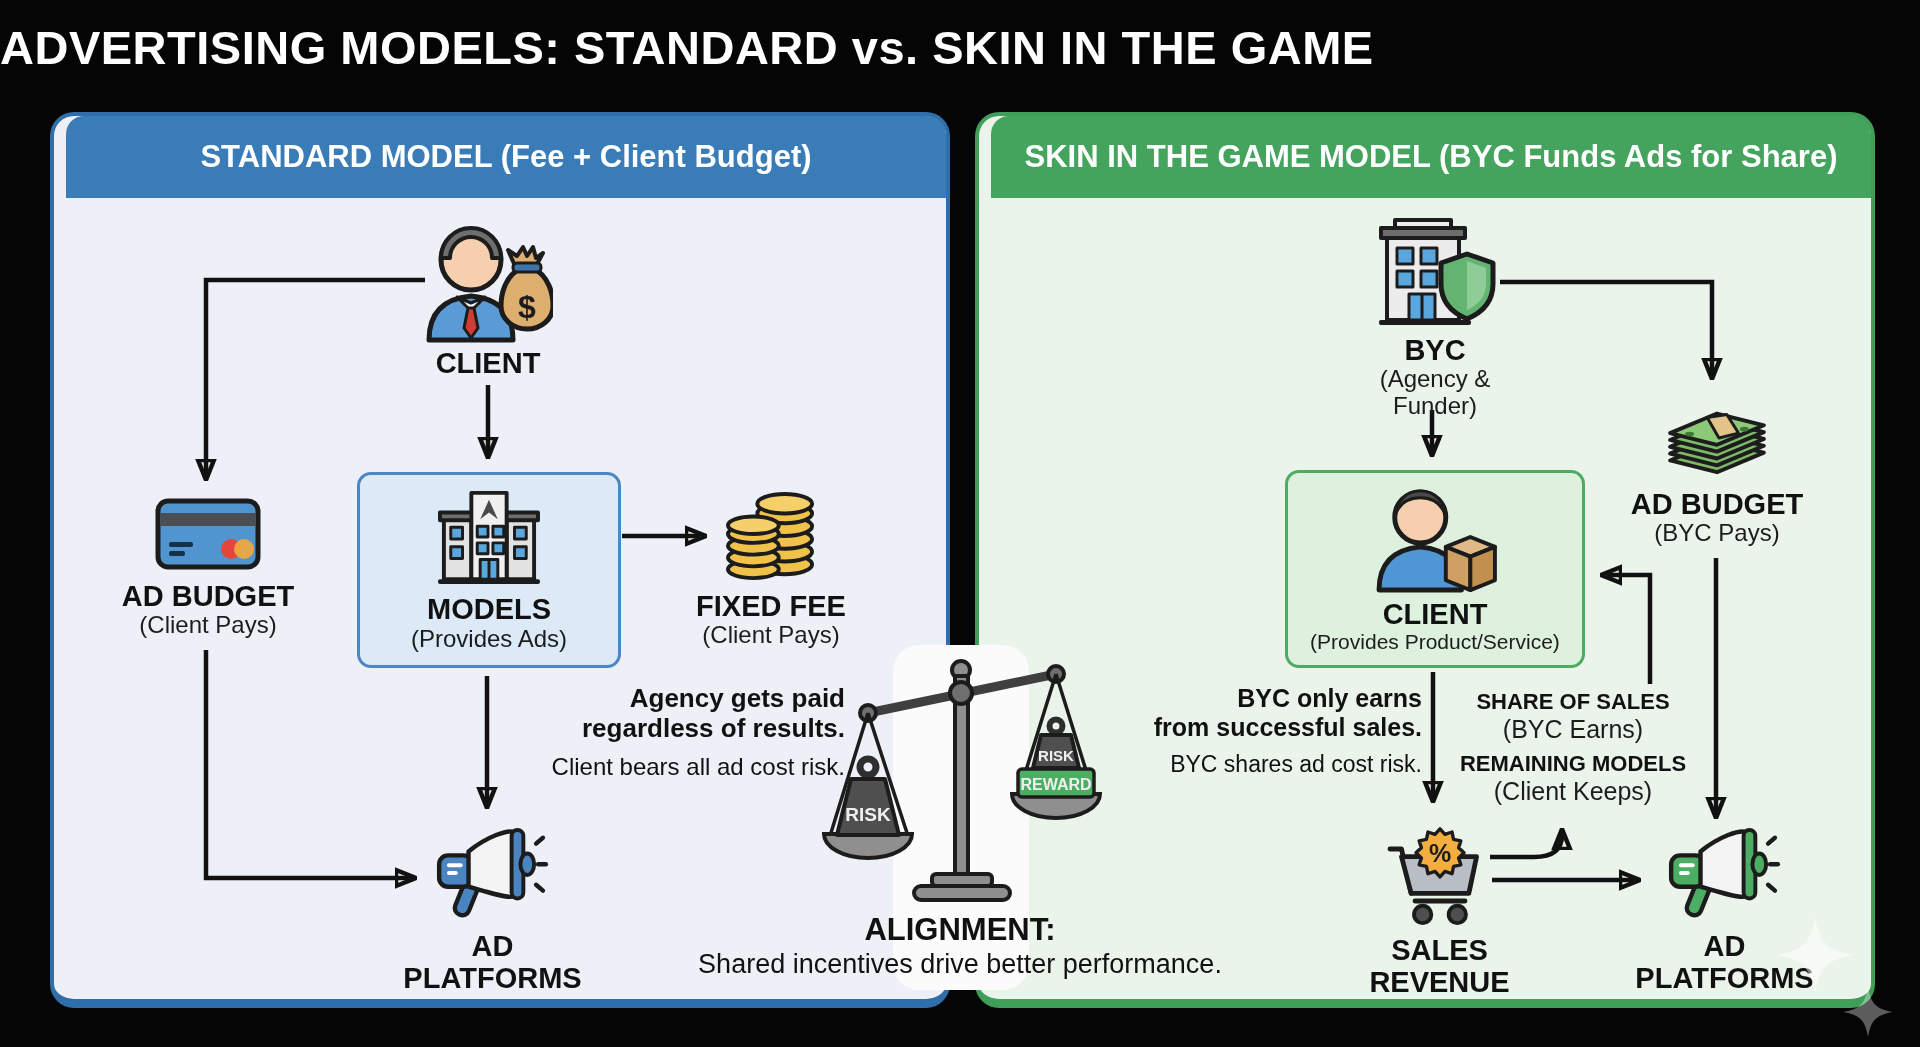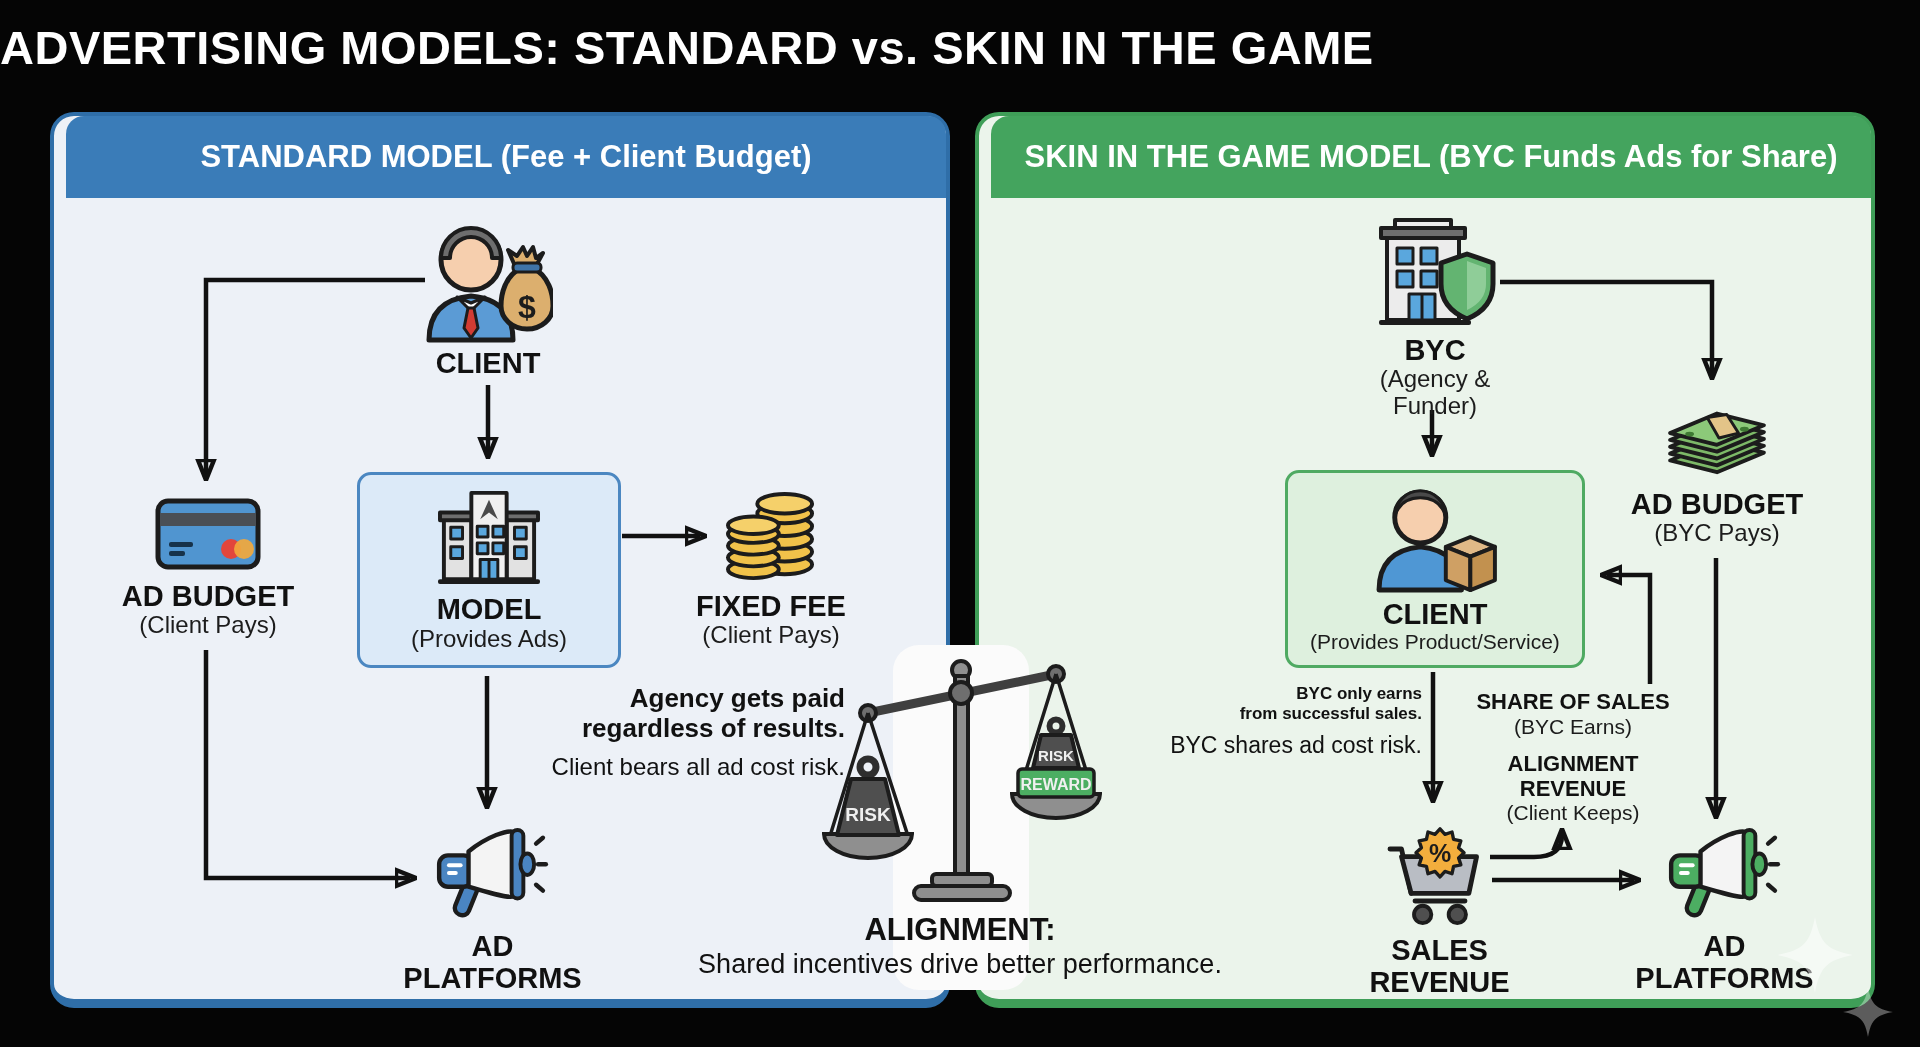--- a/index.html
+++ b/index.html
@@ -14,32 +14,32 @@
                 color:#fff;font-size:31px;font-weight:bold;margin-left:12px;}
   .pleft .panel-header{background:#3a7cb8;}
   .pright .panel-header{background:#44a45e;}
   .blob{position:absolute;left:893px;top:645px;width:136px;height:345px;background:#fbfbfb;border-radius:26px;z-index:2;}
   svg.arrows{position:absolute;left:0;top:0;z-index:3;}
   .arrows path{fill:none;stroke:#111;stroke-width:4.5;}
   .node{position:absolute;display:flex;flex-direction:column;align-items:center;text-align:center;line-height:1.12;z-index:4;}
   .node .label{font-weight:bold;font-size:29px;color:#111;}
   .node .sub{font-size:24px;color:#1c1c1c;}
   .node.small .label{font-size:22px;}
-  .node.small .sub{font-size:21px;}
+  .node.small .sub{font-size:25px;}
   .node.box{background:#dceaf8;border:3px solid #4b87c1;border-radius:14px;justify-content:center;box-sizing:border-box;}
   .node.box.green{background:#def0de;border-color:#4faa62;}
   .node.box.green .sub{font-size:21px;}
   .note{position:absolute;line-height:1.15;z-index:4;}
   .note .b{font-weight:bold;}
   .note .r{margin-top:9px;}
   .note.nleft{text-align:right;}
   .note.nleft .b{font-size:26px;}
   .note.nleft .r{font-size:24px;}
   .note.nright{text-align:right;}
-  .note.nright .b{font-size:17px;}
+  .note.nright .b{font-size:25px;}
   .note.nright .r{font-size:23px;}
   svg.scale{position:absolute;left:820px;top:636px;z-index:5;}
   .metal{fill:#8f8f8f;stroke:#1c1c1c;stroke-width:4;}
   .metal-dark{fill:#6f6f6f;stroke:#1c1c1c;stroke-width:4;}
   .pan{fill:#8f8f8f;stroke:#1c1c1c;stroke-width:4;}
   .weight{fill:#4f4f4f;stroke:#1c1c1c;stroke-width:4;stroke-linejoin:round;}
   .reward{fill:#4cae62;stroke:#1c1c1c;stroke-width:3.5;}
   .wtext{fill:#f0f0f0;font-weight:bold;text-anchor:middle;font-family:"Liberation Sans",sans-serif;}
   .glyph{fill:#1c1c1c;font-weight:bold;text-anchor:middle;font-family:"Liberation Sans",sans-serif;}
   .align-title{position:absolute;left:0;width:100%;text-align:center;font-weight:bold;font-size:31px;top:912px;z-index:6;}
@@ -124,21 +124,21 @@
       <rect class="outl" x="44" y="57" width="11" height="11" fill="#5aa7dd" stroke-width="3"></rect>
       <rect class="outl" x="60" y="57" width="11" height="11" fill="#5aa7dd" stroke-width="3"></rect>
       <rect class="outl" x="17" y="41" width="12" height="12" fill="#5aa7dd" stroke-width="3"></rect>
       <rect class="outl" x="17" y="61" width="12" height="12" fill="#5aa7dd" stroke-width="3"></rect>
       <rect class="outl" x="82" y="41" width="12" height="12" fill="#5aa7dd" stroke-width="3"></rect>
       <rect class="outl" x="82" y="61" width="12" height="12" fill="#5aa7dd" stroke-width="3"></rect>
       <rect class="outl" x="47" y="74" width="18" height="20" fill="#5aa7dd" stroke-width="3"></rect>
       <line x1="56" y1="74" x2="56" y2="94" stroke="#1c1c1c" stroke-width="3"></line>
       <rect x="4" y="94" width="104" height="5" rx="2" fill="#1c1c1c"></rect>
     </svg>
-    <div class="label" style="margin-top:6px;">MODEL</div>
+    <div class="label" style="margin-top:6px;">MODELS</div>
     <div class="sub">(Provides Ads)</div>
   </div>
 
   <div class="node" style="left:681px;top:492px;width:180px;">
     <svg width="96" height="90" viewBox="0 0 96 92">
       <g>
         <ellipse class="outl" cx="62" cy="74" rx="28" ry="10" fill="#f1c24a" stroke-width="4"></ellipse>
         <ellipse class="outl" cx="62" cy="61" rx="28" ry="10" fill="#f1c24a" stroke-width="4"></ellipse>
         <ellipse class="outl" cx="62" cy="48" rx="28" ry="10" fill="#f1c24a" stroke-width="4"></ellipse>
         <ellipse class="outl" cx="62" cy="35" rx="28" ry="10" fill="#f1c24a" stroke-width="4"></ellipse>
@@ -237,21 +237,21 @@
     <div class="b">from successful sales.</div>
     <div class="r">BYC shares ad cost risk.</div>
   </div>
 
   <div class="node small" style="left:1467px;top:690px;width:212px;">
     <div class="label">SHARE OF SALES</div>
     <div class="sub">(BYC Earns)</div>
   </div>
 
   <div class="node small" style="left:1452px;top:752px;width:242px;">
-    <div class="label">ALIGNMENT REVENUE</div>
+    <div class="label">REMAINING MODELS</div>
     <div class="sub">(Client Keeps)</div>
   </div>
 
   <div class="node" style="left:1337px;top:824px;width:205px;">
     <svg width="108" height="102" viewBox="0 0 112 106">
       <path d="M4,26 L16,26 L26,72" fill="none" stroke="#1c1c1c" stroke-width="5" stroke-linecap="round" stroke-linejoin="round"></path>
       <path class="outl" d="M16,34 L94,34 L86,72 L26,72 Z" fill="#b9bdc4" stroke-width="5"></path>
       <line x1="30" y1="80" x2="82" y2="80" stroke="#1c1c1c" stroke-width="5" stroke-linecap="round"></line>
       <circle class="outl" cx="38" cy="94" r="9" fill="#4f4f4f" stroke-width="4"></circle>
       <circle class="outl" cx="74" cy="94" r="9" fill="#4f4f4f" stroke-width="4"></circle>

